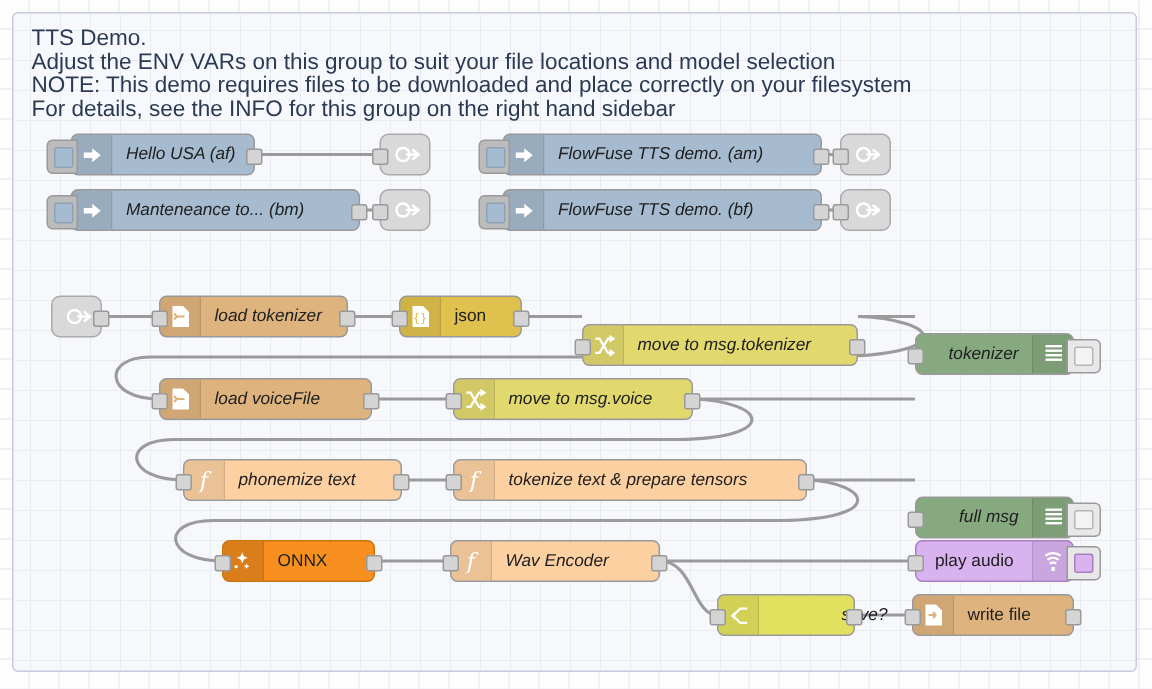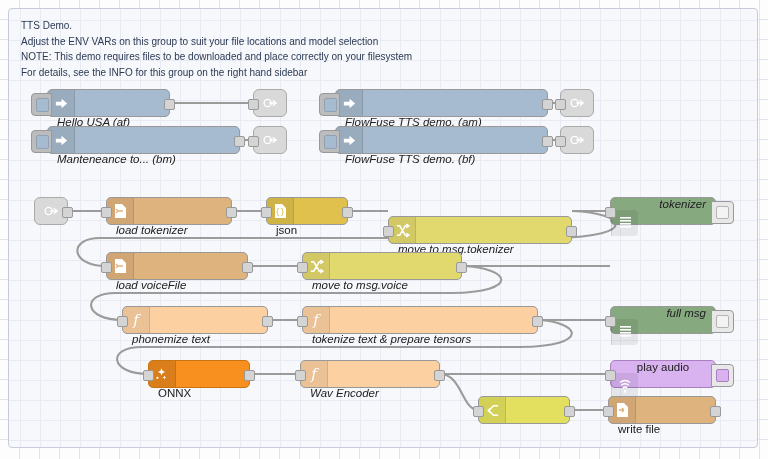--- a/index.html
+++ b/index.html
@@ -30,34 +30,33 @@
     background-image:
       linear-gradient(to right, #e8eaf4 1px, transparent 1px),
       linear-gradient(to bottom, #e8eaf4 1px, transparent 1px);
     background-size:20px 20px;
     background-position:11px 11px;
     pointer-events:none;
   }
   
   #group-label{
     position:absolute;left:12px;top:9px;
-    font-size:10px;line-height:15.5px;color:#2b3a52;
+    font-size:15px;line-height:15.5px;color:#2b3a52;
     white-space:pre;
   }
   
   #wires{position:absolute;left:0;top:0;width:768px;height:459px;}
   .wire{fill:none;stroke:#9b9b9b;stroke-width:2.1px;}
   
   .node{
     position:absolute;box-sizing:border-box;
     border:1px solid #999;border-radius:5px;
     display:flex;align-items:stretch;
     height:28px;
     box-shadow:0 0 0 0 rgba(0,0,0,0);
-    flex-direction:column;
   }
   .node .ic{
     width:26px;flex:0 0 26px;
     display:flex;align-items:center;justify-content:center;
     border-right:1px solid rgba(0,0,0,.10);
     border-radius:4px 0 0 4px;
     background:rgba(0,0,0,.07);
   }
   .node .ic.right{
     border-right:none;border-left:1px solid rgba(0,0,0,.10);
@@ -82,21 +81,21 @@
   .port.out{right:-6px;}
   
   .n-inject{background:#a6bbcf;}
   .n-inject .ic{background:rgba(0,0,0,.08);}
   .n-link{background:#d9d9d9;border-color:#aaa;border-radius:6px;width:34px;}
   .n-func{background:#fdd0a2;}
   .n-file{background:#dfb37d;}
   .n-json{background:#e0c14d;}
   .n-change{background:#e2d96e;}
   .n-switch{background:#e2e05e;}
-  .n-debug{background:#87a980;}
+  .n-debug{background:#87a980;margin-top:25px;}
   .n-onnx{background:#f7901e;border-color:#c87411;}
   .n-audio{background:#d9b3f0;border-color:#a97fc2;}
   
   .inj-btn{
     position:absolute;left:-17px;top:3px;
     width:19px;height:21px;
     background:#bcbcbc;border:1px solid #999;border-radius:4px 0 0 4px;
   }
   .inj-btn i{
     display:block;margin:4px 0 0 4px;

